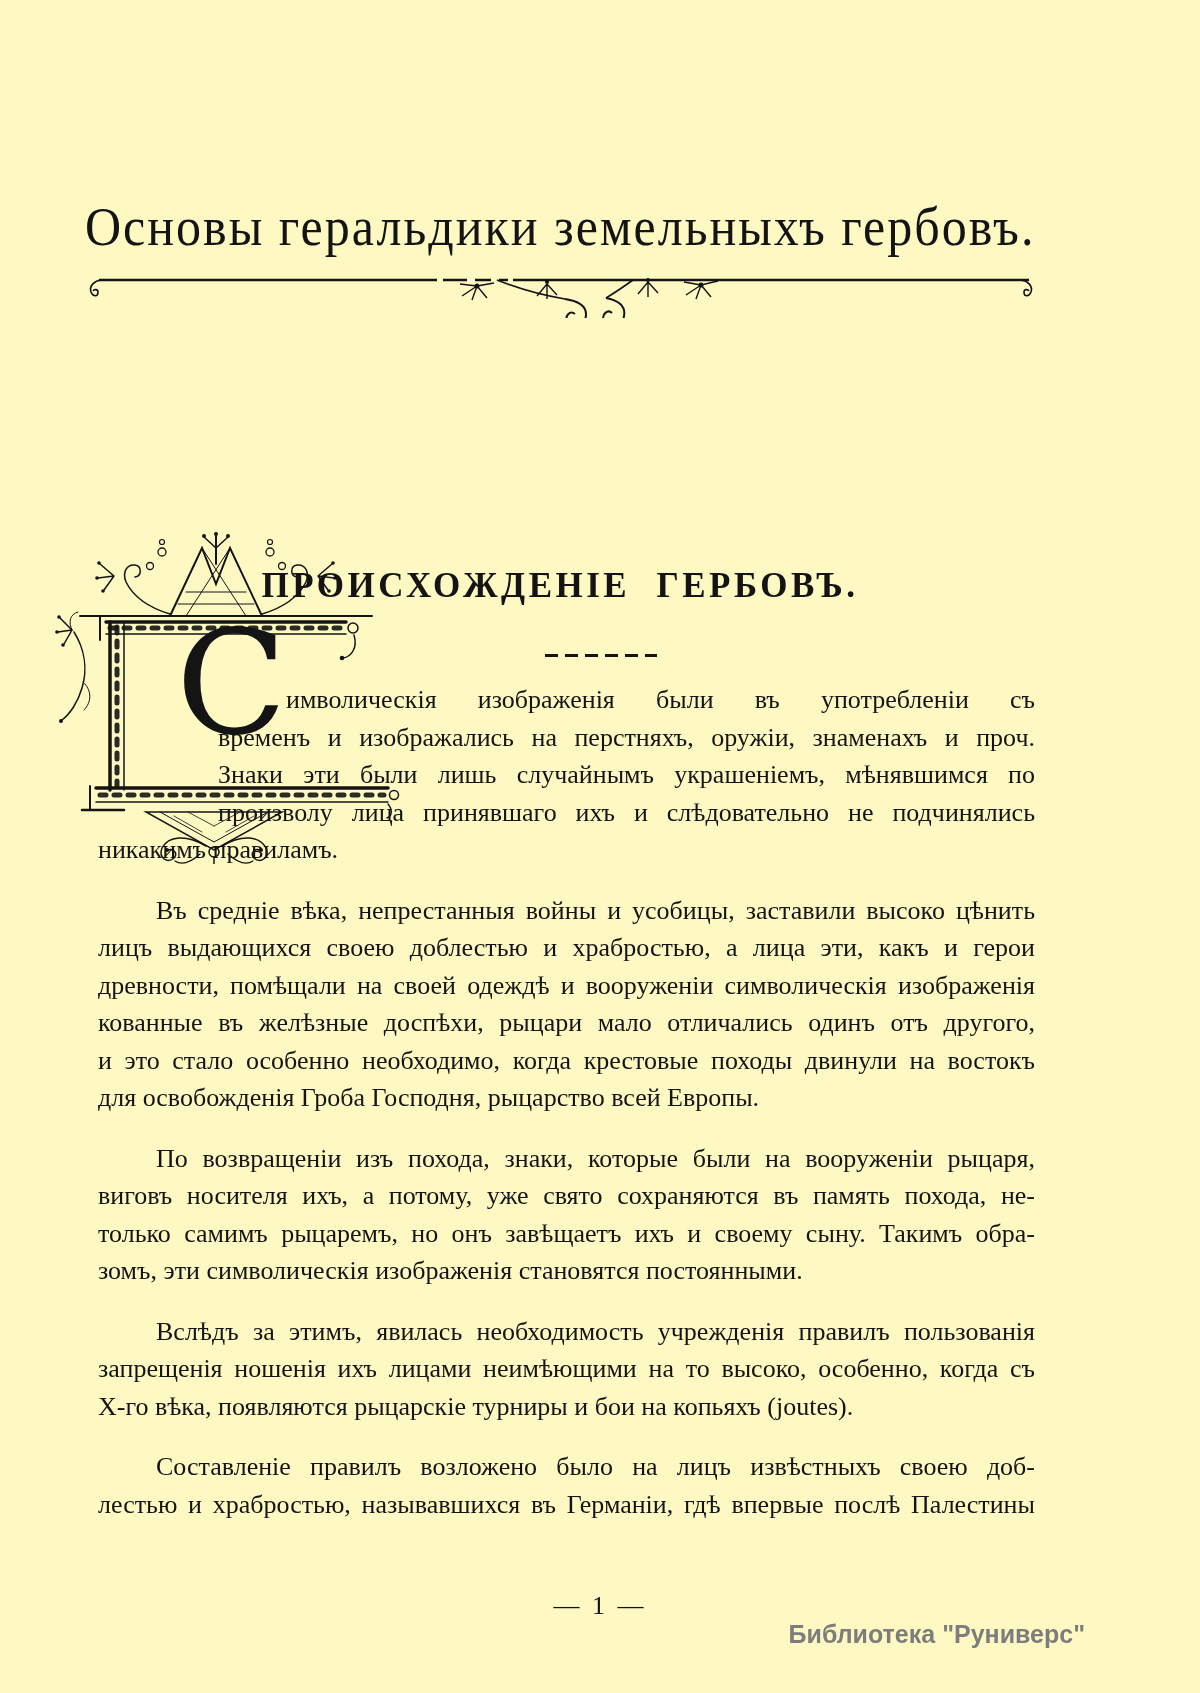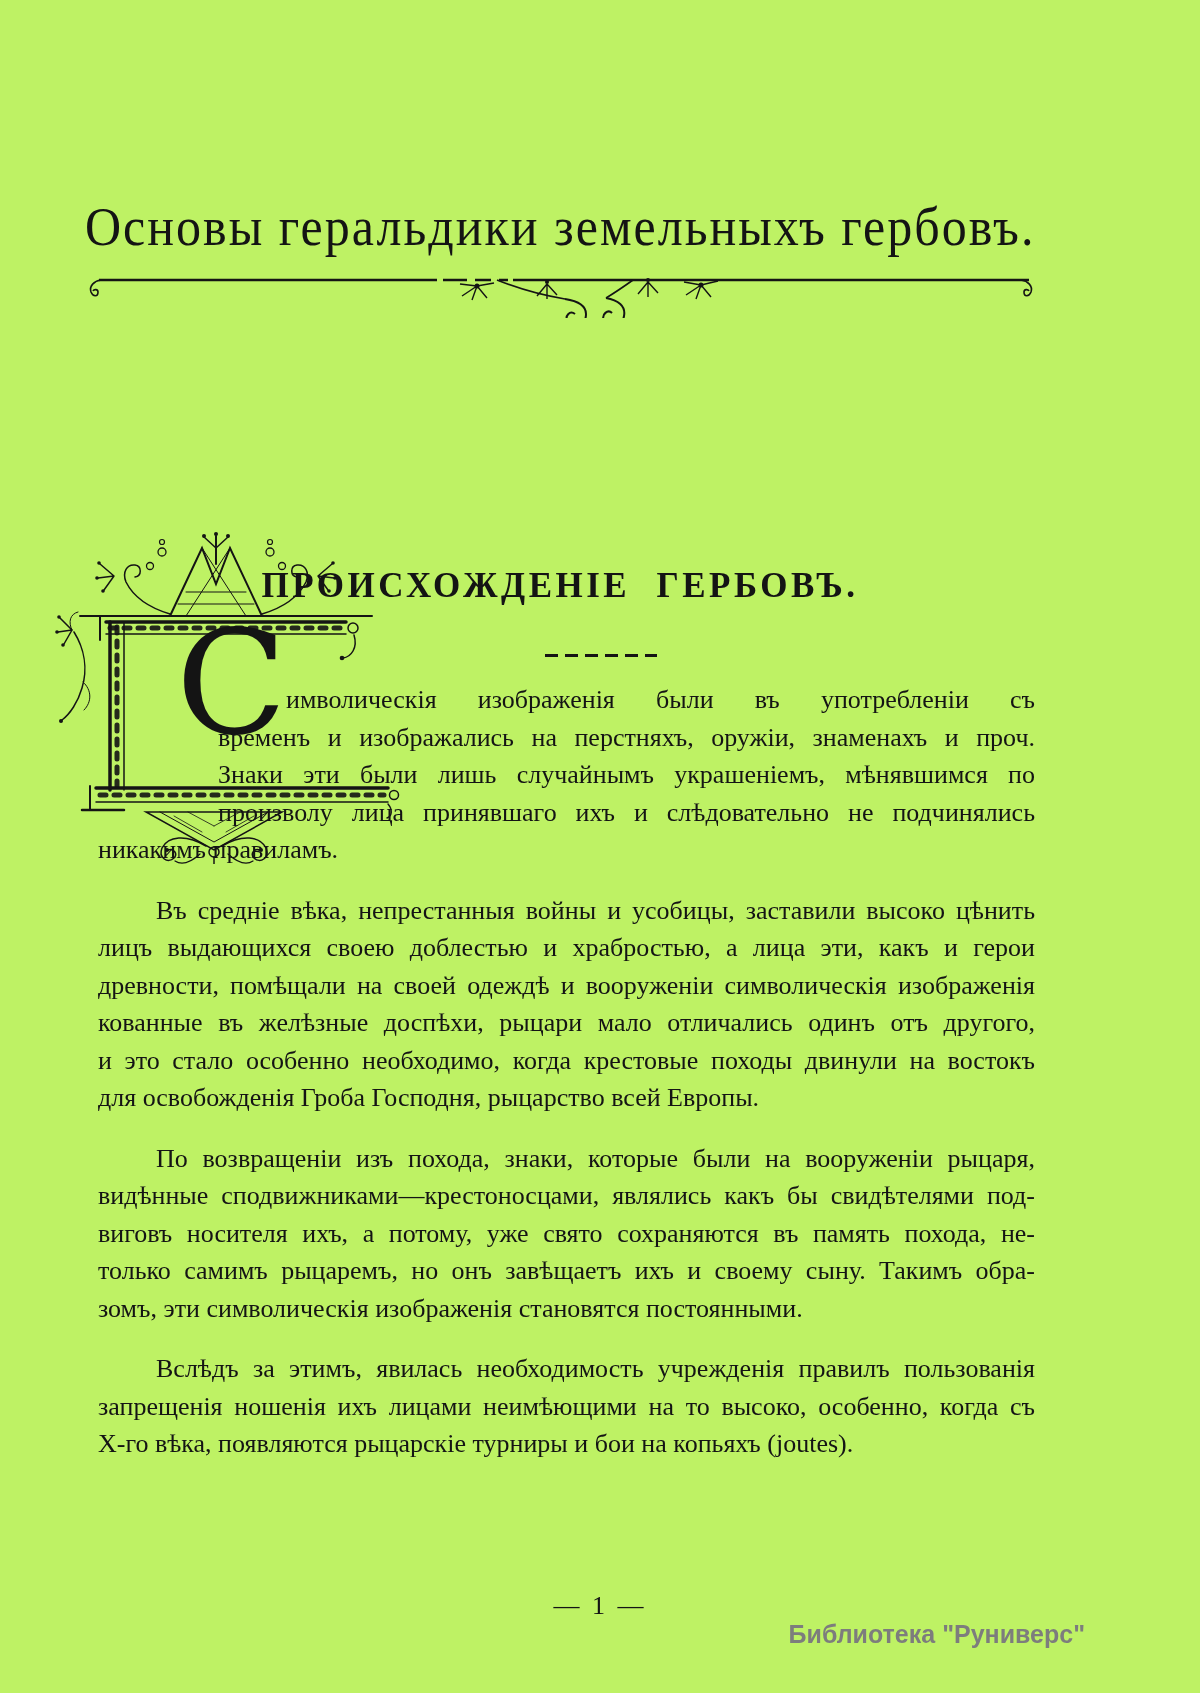--- a/index.html
+++ b/index.html
@@ -1,18 +1,18 @@
 <!DOCTYPE html>
 <html><head>
 <meta charset="utf-8">
 <style>
   html,body{margin:0;padding:0;background:#e8e8e8;}
   .page{
     position:relative;width:1200px;height:1693px;margin:0 auto;
-    background:#bef264;overflow:hidden;
+    background:#fef9c3;overflow:hidden;
     font-family:"Liberation Serif","DejaVu Serif",serif;color:#141414;
   }
   .title{
     position:absolute;left:85px;top:176px;width:950px;height:92px;
     text-align:center;font-size:50px;letter-spacing:2px;line-height:92px;
     white-space:nowrap;transform:scaleY(1.10);transform-origin:50% 0;
   }
   .title-divider{position:absolute;left:85px;top:270px;width:950px;height:48px;}
   .heading{
     position:absolute;left:85px;top:562px;width:950px;height:48px;
@@ -176,29 +176,32 @@
     <div class="para">
       <div class="ln ind">Въ средніе вѣка, непрестанныя войны и усобицы, заставили высоко цѣнить</div>
       <div class="ln">лицъ выдающихся своею доблестью и храбростью, а лица эти, какъ и герои</div>
       <div class="ln">древности, помѣщали на своей одеждѣ и вооруженіи символическія изображенія</div>
       <div class="ln">кованные въ желѣзные доспѣхи, рыцари мало отличались одинъ отъ другого,</div>
       <div class="ln">и это стало особенно необходимо, когда крестовые походы двинули на востокъ</div>
       <div class="ln endl">для освобожденія Гроба Господня, рыцарство всей Европы.</div>
     </div>
     <div class="para">
       <div class="ln ind">По возвращеніи изъ похода, знаки, которые были на вооруженіи рыцаря,</div>
-      <div class="ln">видѣнные сподвижниками—крестоносцами, являлись какъ бы свидѣтелями под-</div>
       <div class="ln">виговъ носителя ихъ, а потому, уже свято сохраняются въ память похода, не-</div>
       <div class="ln">только самимъ рыцаремъ, но онъ завѣщаетъ ихъ и своему сыну. Такимъ обра-</div>
       <div class="ln endl">зомъ, эти символическія изображенія становятся постоянными.</div>
     </div>
     <div class="para">
       <div class="ln ind">Вслѣдъ за этимъ, явилась необходимость учрежденія правилъ пользованія</div>
       <div class="ln">запрещенія ношенія ихъ лицами неимѣющими на то высоко, особенно, когда съ</div>
       <div class="ln endl">Х-го вѣка, появляются рыцарскіе турниры и бои на копьяхъ (joutes).</div>
     </div>
+    <div class="para">
+      <div class="ln ind">Составленіе правилъ возложено было на лицъ извѣстныхъ своею доб-</div>
+      <div class="ln">лестью и храбростью, называвшихся въ Германіи, гдѣ впервые послѣ Палестины</div>
+    </div>
   </div>
 
   <div class="page-number">— 1 —</div>
 
   <div class="watermark">Библиотека "Руниверс"</div>
 
 </div>
 
 </body></html>

